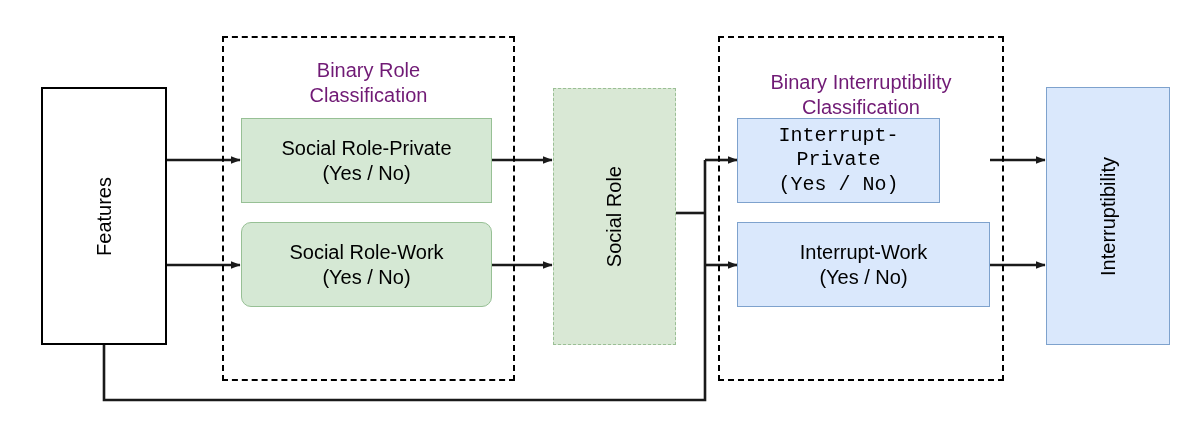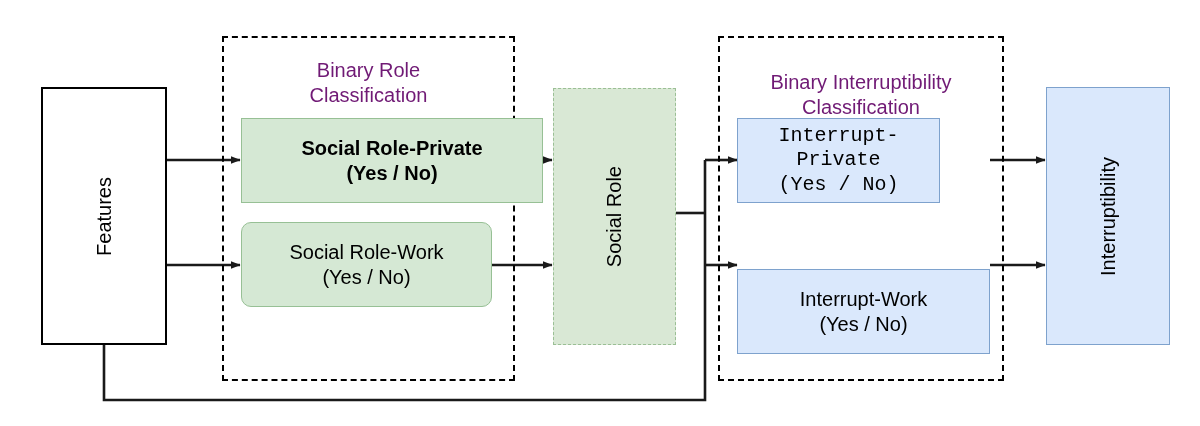--- a/index.html
+++ b/index.html
@@ -129,21 +129,21 @@
     <div class="group-title" style="top:20px;margin-top:12px;">
       <span class="label-lines">Binary Interruptibility</span>
       <span class="label-lines">Classification</span>
     </div>
   </div>
 
   <div class="node box-plain" style="left:41px; top:87px; width:126px; height:258px;">
     <span class="vertical-text fs20">Features</span>
   </div>
 
-  <div class="node box-green" style="left:241px; top:118px; width:302px; height:85px;font-weight:bold;">
+  <div class="node box-green" style="left:241px; top:118px; width:251px; height:85px;">
     <div>
       <span class="label-lines fs20">Social Role-Private</span>
       <span class="label-sub fs20">(Yes / No)</span>
     </div>
   </div>
 
   <div class="node box-green" style="left:241px; top:222px; width:251px; height:85px;border-radius:10px;">
     <div>
       <span class="label-lines fs20">Social Role-Work</span>
       <span class="label-sub fs20">(Yes / No)</span>
@@ -154,21 +154,21 @@
     <span class="vertical-text fs20">Social Role</span>
   </div>
 
   <div class="node box-blue" style="left:737px; top:118px; width:203px; height:85px;font-family:Liberation Mono, monospace;">
     <div>
       <span class="label-lines fs20">Interrupt-Private</span>
       <span class="label-sub fs20">(Yes / No)</span>
     </div>
   </div>
 
-  <div class="node box-blue" style="left:737px; top:222px; width:253px; height:85px;margin-top:47px;">
+  <div class="node box-blue" style="left:737px; top:222px; width:253px; height:85px;">
     <div>
       <span class="label-lines fs20">Interrupt-Work</span>
       <span class="label-sub fs20">(Yes / No)</span>
     </div>
   </div>
 
   <div class="node box-blue" style="left:1046px; top:87px; width:124px; height:258px;">
     <span class="vertical-text fs20">Interruptibility</span>
   </div>
 

